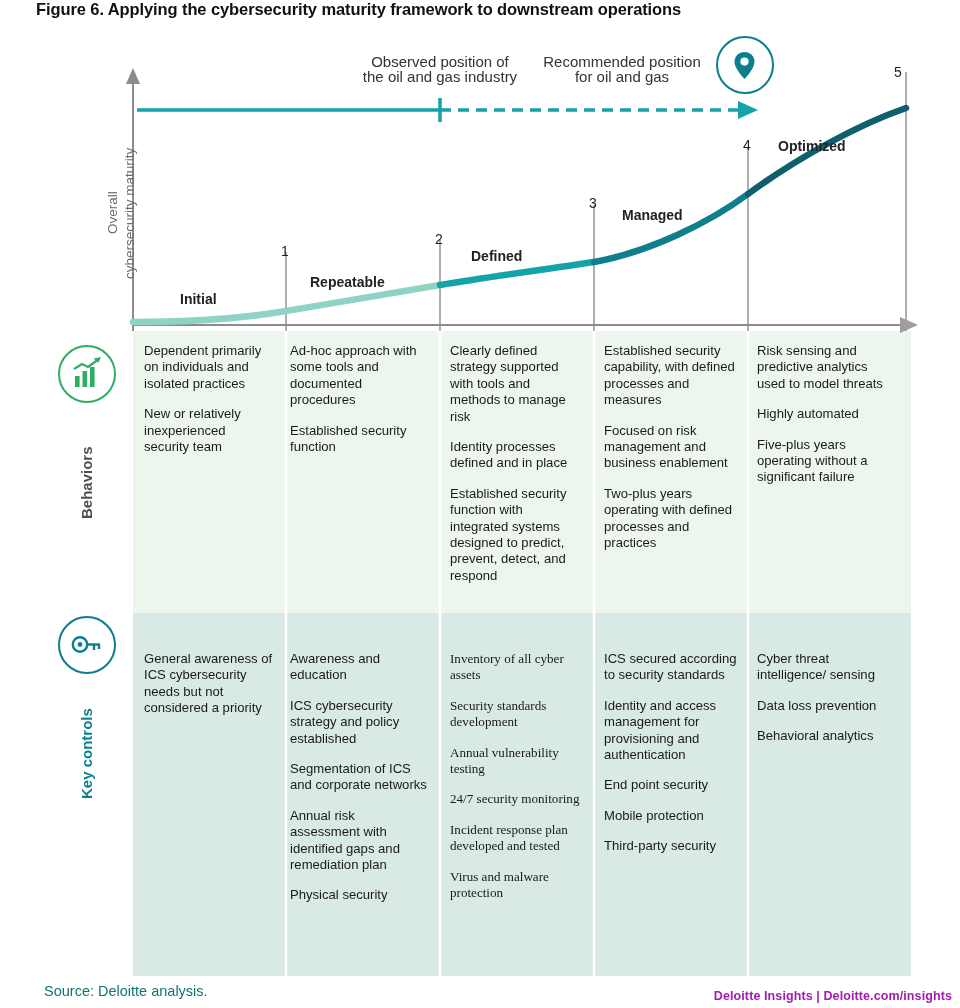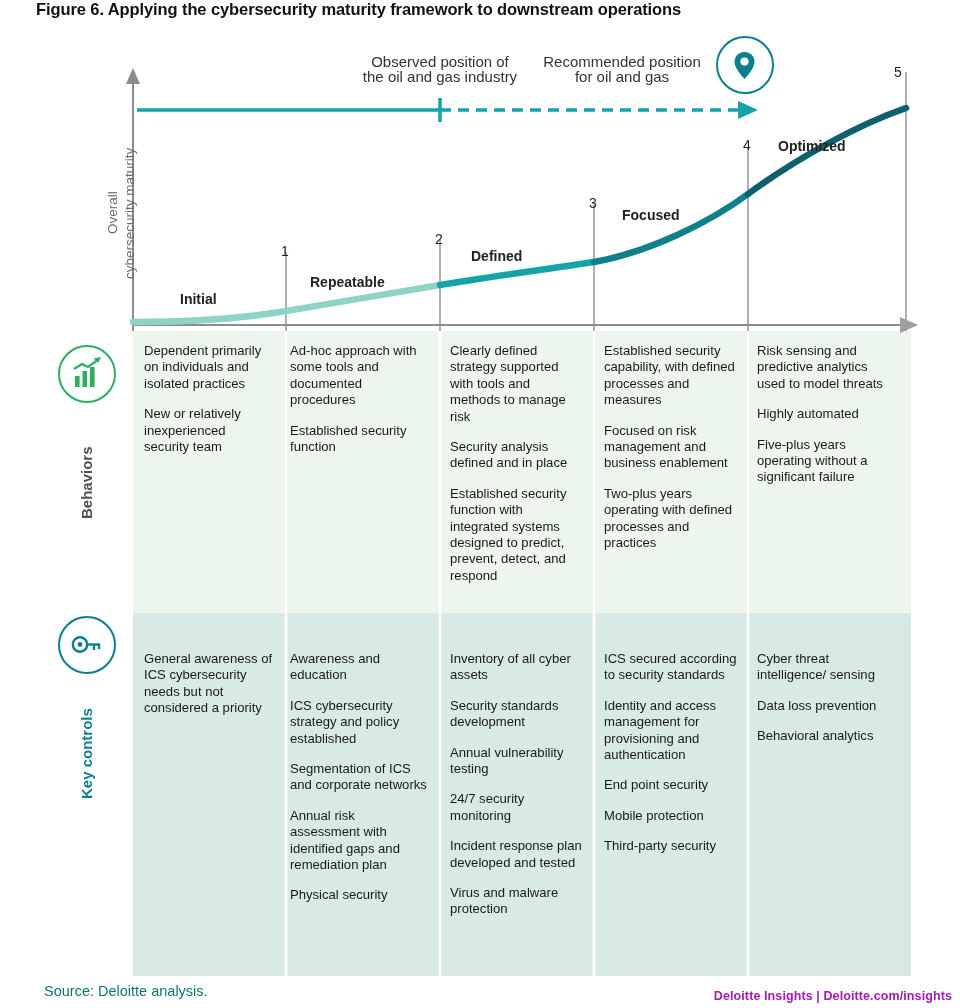--- a/index.html
+++ b/index.html
@@ -153,21 +153,21 @@
 
   <div class="tick-num" style="left:281px;top:243px;">1</div>
   <div class="tick-num" style="left:435px;top:231px;">2</div>
   <div class="tick-num" style="left:589px;top:195px;">3</div>
   <div class="tick-num" style="left:743px;top:137px;">4</div>
   <div class="tick-num" style="left:894px;top:64px;">5</div>
 
   <div class="stage-name" style="left:180px;top:291px;">Initial</div>
   <div class="stage-name" style="left:310px;top:274px;">Repeatable</div>
   <div class="stage-name" style="left:471px;top:248px;">Defined</div>
-  <div class="stage-name" style="left:622px;top:207px;">Focused</div>
+  <div class="stage-name" style="left:622px;top:207px;">Managed</div>
   <div class="stage-name" style="left:778px;top:138px;">Optimized</div>
 
   <div class="annot" style="left:349px;top:54px;width:182px;">Observed position of<br>the oil and gas industry</div>
   <div class="annot" style="left:533px;top:54px;width:178px;">Recommended position<br>for oil and gas</div>
 
   <div class="icon-circle pin-icon">
     <svg width="53" height="53" viewBox="0 0 53 53">
       <path d="M26.5 14 C20.8 14 16.5 18.4 16.5 23.8 C16.5 31 26.5 41 26.5 41 C26.5 41 36.5 31 36.5 23.8 C36.5 18.4 32.2 14 26.5 14 Z" fill="#0b7f8c"></path>
       <circle cx="26.5" cy="23.6" r="4.1" fill="#ffffff"></circle>
     </svg>
@@ -199,21 +199,21 @@
   <div class="cell" style="left:144px;top:343px;width:130px;">
     <p>Dependent primarily on individuals and isolated practices</p>
     <p>New or relatively inexperienced security team</p>
   </div>
   <div class="cell" style="left:290px;top:343px;width:132px;">
     <p>Ad-hoc approach with some tools and documented procedures</p>
     <p>Established security function</p>
   </div>
   <div class="cell" style="left:450px;top:343px;width:132px;">
     <p>Clearly defined strategy supported with tools and methods to manage risk</p>
-    <p>Security analysis defined and in place</p>
+    <p>Identity processes defined and in place</p>
     <p>Established security function with integrated systems designed to predict, prevent, detect, and respond</p>
   </div>
   <div class="cell" style="left:604px;top:343px;width:132px;">
     <p>Established security capability, with defined processes and measures</p>
     <p>Focused on risk management and business enablement</p>
     <p>Two-plus years operating with defined processes and practices</p>
   </div>
   <div class="cell" style="left:757px;top:343px;width:140px;">
     <p>Risk sensing and predictive analytics used to model threats</p>
     <p>Highly automated</p>
@@ -223,21 +223,21 @@
   <div class="cell" style="left:144px;top:651px;width:136px;">
     <p>General awareness of ICS cybersecurity needs but not considered a priority</p>
   </div>
   <div class="cell" style="left:290px;top:651px;width:138px;">
     <p>Awareness and education</p>
     <p>ICS cybersecurity strategy and policy established</p>
     <p>Segmentation of ICS and corporate networks</p>
     <p>Annual risk assessment with identified gaps and remediation  plan</p>
     <p>Physical security</p>
   </div>
-  <div class="cell" style="left:450px;top:651px;width:134px;">
+  <div class="cell" style="left:450px;top:651px;width:134px;font-family:Liberation Serif, serif;">
     <p>Inventory of all cyber assets</p>
     <p>Security standards development</p>
     <p>Annual vulnerability testing</p>
     <p>24/7 security monitoring</p>
     <p>Incident response plan developed and tested</p>
     <p>Virus and malware protection</p>
   </div>
   <div class="cell" style="left:604px;top:651px;width:134px;">
     <p>ICS secured according to security standards</p>
     <p>Identity and access management for provisioning and authentication</p>

